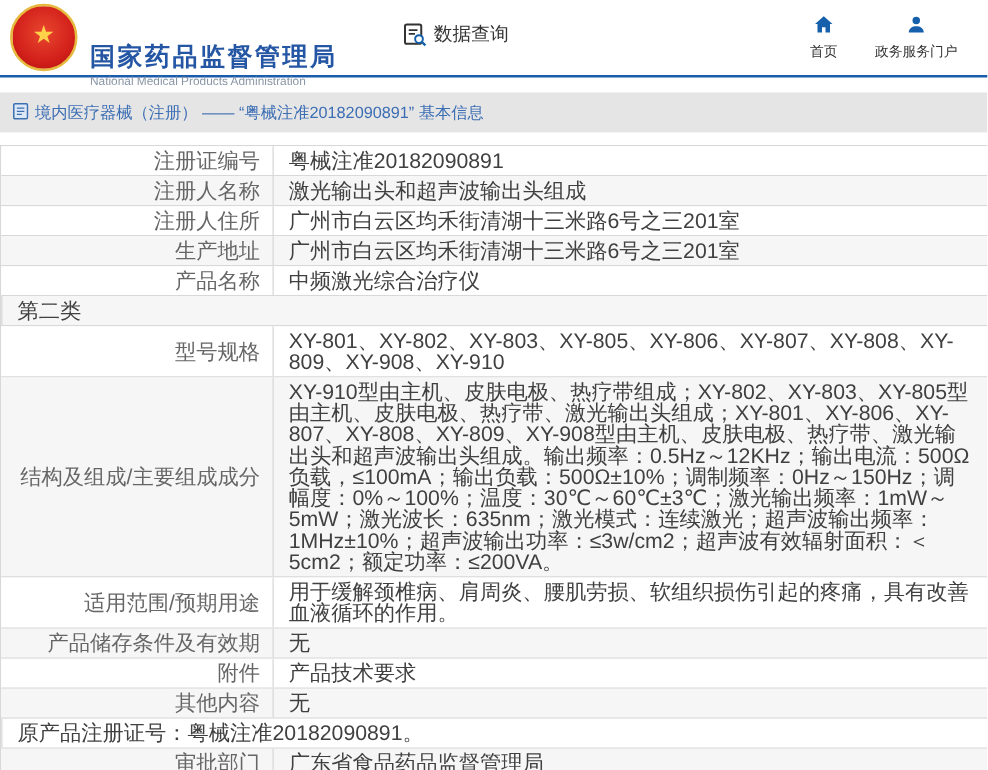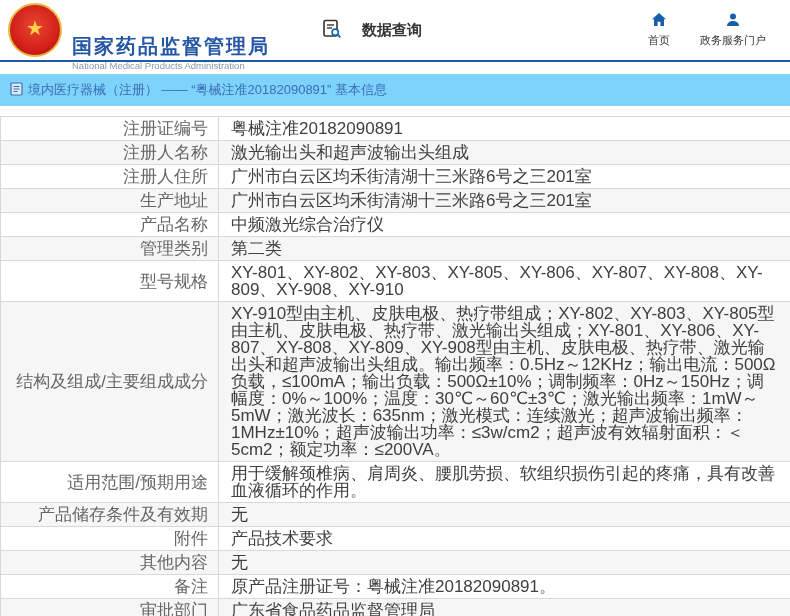--- a/index.html
+++ b/index.html
@@ -6,25 +6,25 @@
   body{width:790px;font-family:"Liberation Sans","DejaVu Sans",sans-serif;color:#333;}
   
   .header{display:flex;align-items:center;height:62px;padding:0 14px 0 8px;border-bottom:2px solid #1a5cab;box-sizing:border-box;}
   .emblem{width:50px;height:50px;border-radius:50%;flex-shrink:0;
     background:radial-gradient(circle at 50% 42%,#e8472f 0%,#d21f1a 62%,#a90e0e 100%);
     border:2px solid #e6b93f;display:flex;align-items:center;justify-content:center;}
   .emblem .star{color:#ffd24a;font-size:20px;line-height:1;transform:translateY(-2px);}
   .brand{margin-left:10px;margin-top:46px;}
   .brand-cn{font-size:20px;font-weight:bold;color:#2456a4;letter-spacing:2px;line-height:1.15;}
   .brand-en{font-size:9.5px;color:#8a96a6;margin-top:2px;}
-  .dataquery{display:flex;align-items:center;gap:20px;margin-left:52px;font-size:15px;font-weight:bold;color:#333;}
+  .dataquery{display:flex;gap:5px;margin-left:52px;font-size:15px;font-weight:normal;color:#333;}
   .nav{margin-left:auto;display:flex;gap:30px;padding-right:10px;}
   .nav-item{display:flex;flex-direction:column;align-items:center;gap:3px;font-size:11px;color:#333;cursor:pointer;}
   
-  .breadcrumb{margin-top:12px;background:#7dd3fc;height:32px;display:flex;align-items:center;gap:5px;padding:0 10px;font-size:13px;color:#3c6eb4;}
+  .breadcrumb{margin-top:12px;background:#e5e5e5;height:32px;display:flex;align-items:center;gap:5px;padding:0 10px;font-size:13px;color:#3c6eb4;}
   
   .table{margin-top:10px;border-top:1px solid #d8d8d8;border-left:1px solid #d8d8d8;}
   .row{display:flex;align-items:stretch;border-bottom:1px solid #d8d8d8;background:#fff;}
   .row.alt{background:#f6f6f7;}
   .cell{font-size:17px;line-height:17px;box-sizing:border-box;min-height:21px;}
   .cell.label{width:217px;flex-shrink:0;padding:3px 10px 3px 6px;color:#666;display:flex;align-items:center;justify-content:flex-end;gap:3px;text-align:right;}
   .cell.value{flex:1;border-left:1px solid #d8d8d8;padding:3px 10px 3px 12px;color:#404040;display:flex;align-items:flex-end;}
 </style>
 </head>
 <body>
@@ -117,23 +117,20 @@
     </div>
     <div class="row">
       <div class="cell label">
         <span>产品名称</span>
       </div>
       <div class="cell value">
         <span>中频激光综合治疗仪</span>
       </div>
     </div>
     <div class="row alt">
-      <div class="cell label">
-        <span>管理类别</span>
-      </div>
       <div class="cell value">
         <span>第二类</span>
       </div>
     </div>
     <div class="row">
       <div class="cell label">
         <span>型号规格</span>
       </div>
       <div class="cell value">
         <span>XY-801、XY-802、XY-803、XY-805、XY-806、XY-807、XY-808、XY-809、XY-908、XY-910</span>
@@ -173,23 +170,20 @@
     </div>
     <div class="row alt">
       <div class="cell label">
         <span>其他内容</span>
       </div>
       <div class="cell value">
         <span>无</span>
       </div>
     </div>
     <div class="row">
-      <div class="cell label">
-        <span>备注</span>
-      </div>
       <div class="cell value">
         <span>原产品注册证号：粤械注准20182090891。</span>
       </div>
     </div>
     <div class="row alt">
       <div class="cell label">
         <span>审批部门</span>
       </div>
       <div class="cell value">
         <span>广东省食品药品监督管理局</span>

